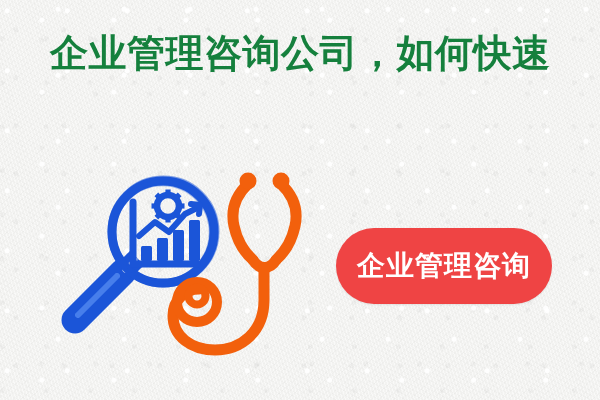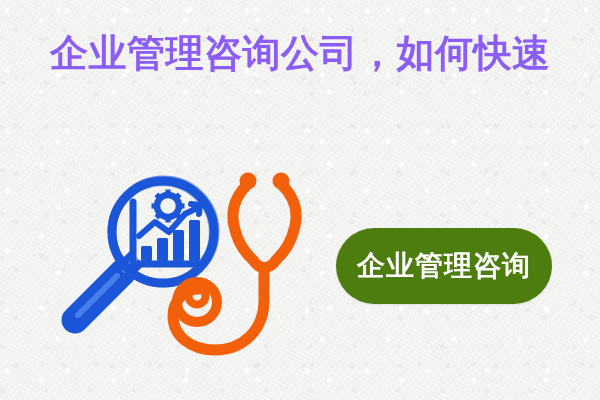--- a/index.html
+++ b/index.html
@@ -42,40 +42,40 @@
       54px 54px, 66px 66px, 44px 44px,
       auto, auto, auto;
   }
 
   
   #headline {
     position: absolute;
     left: 50px;
     top: 28px;
     width: 520px;
-    color: #8b5cf6;
+    color: #15803d;
     font-size: 38px;
     line-height: 50px;
     font-weight: bold;
     letter-spacing: 0.5px;
     white-space: nowrap;
   }
   #headline .hl-line {
     display: block;
   }
 
   
   #cta-button {
     position: absolute;
     left: 336px;
     top: 228px;
     width: 216px;
     height: 76px;
     border-radius: 38px;
-    background: #4d7c0f;
+    background: #ef4444;
     display: flex;
     align-items: center;
     justify-content: center;
     box-shadow: 0 1px 2px rgba(0,0,0,0.08);
   }
   #cta-label {
     color: #ffffff;
     font-size: 28px;
     font-weight: bold;
     letter-spacing: 1px;

